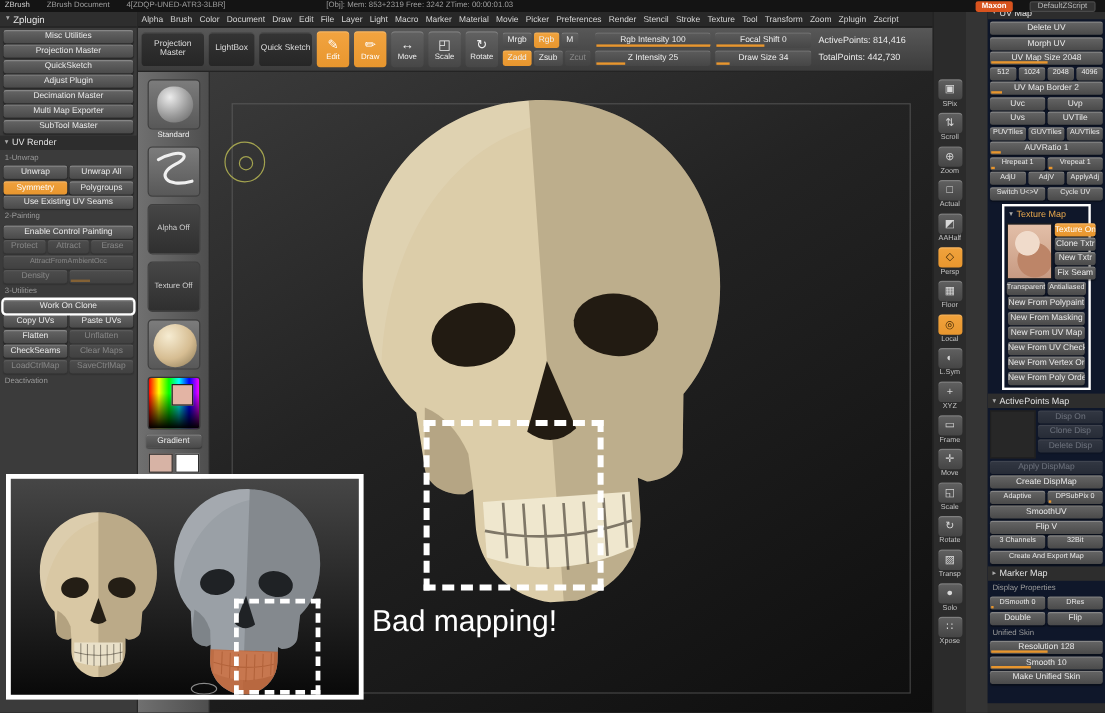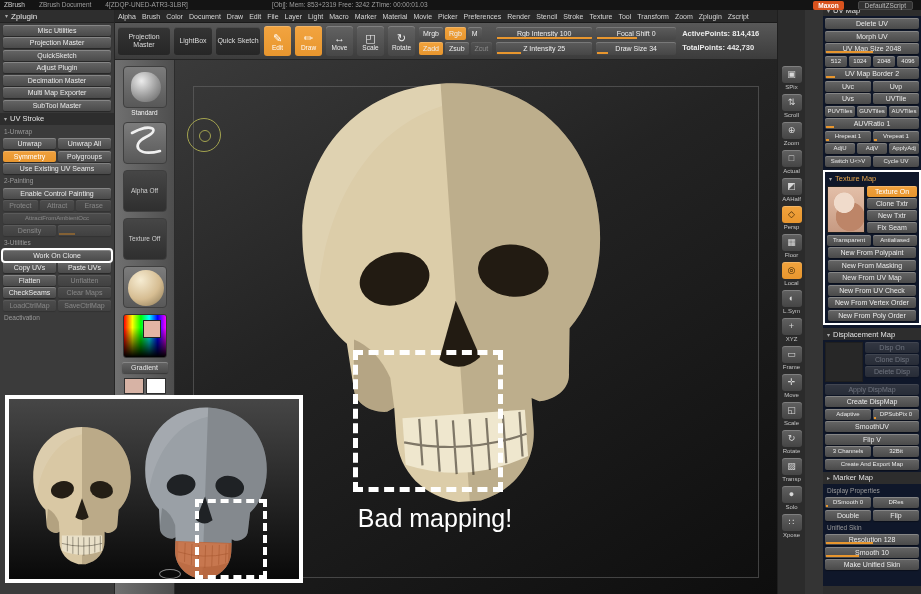--- a/index.html
+++ b/index.html
@@ -42,21 +42,21 @@
   .pill.active{background:linear-gradient(#f1a33d,var(--accent-orange,#c87a1c));}
   .pill.dim{opacity:.4;}
   .sliders{display:flex;flex-direction:column;gap:2px;}
   .hslider{position:relative;width:96px;height:13px;background:linear-gradient(#5c5c5c,#464646);
     border-radius:2px;font-size:7px;line-height:13px;color:#f0f0f0;text-align:center;
     box-shadow:inset 0 1px 0 rgba(255,255,255,.18);overflow:hidden;}
   .hslider.narrow{width:80px;}
   .hslider::after{content:"";position:absolute;left:1px;bottom:1px;height:2px;
     width:var(--f,30%);background:var(--accent-orange,#ef9b30);}
   .points{font-size:7.5px;color:#ececec;white-space:nowrap;margin-left:2px;}
-  .points div{line-height:14px;font-weight:bold;}
+  .points div{line-height:14px;}
 
   
   .btn{display:block;height:11px;line-height:11px;font-size:7px;color:#eaeaea;text-align:center;
     background:linear-gradient(#666,#4a4a4a);border-radius:2px;overflow:hidden;white-space:nowrap;
     box-shadow:inset 0 1px 0 rgba(255,255,255,.22),0 1px 1px rgba(0,0,0,.35);}
   .btn.active{background:linear-gradient(#f0a13e,var(--accent-orange,#c97b1e));color:#fff;}
   .btn.dim{opacity:.42;}
   .btn.xs{font-size:6px;}
   .row{display:flex;gap:2px;margin:1.5px 3px;}
   .row>*{flex:1;margin:0;}
@@ -104,21 +104,21 @@
   .canvas{position:absolute;left:175px;top:60px;width:602px;height:534px;z-index:1;overflow:hidden;
     background:linear-gradient(150deg,#3a3a3a 0%,#232323 40%,#0e0e0e 100%);}
   .doc-frame{position:absolute;left:18px;top:26px;width:566px;height:492px;border:1px solid #6b6b6b;opacity:.55;}
   .cursor-circle{position:absolute;left:12px;top:58px;width:34px;height:34px;border:1px solid #a3a34f;border-radius:50%;}
   .cursor-circle::after{content:"";position:absolute;left:11px;top:11px;width:10px;height:10px;
     border:1px solid #a3a34f;border-radius:50%;}
   .skull{display:block;}
   .skull-main{position:absolute;left:95px;top:12px;width:372px;height:465px;transform:rotate(-4deg);
     --bone:#DCCDA9;--shade:#6E5C40;--hole:#221B12;--teeth:#EFE7CE;}
   .dashed-box{position:absolute;border:5px dashed #fff;left:178px;top:290px;width:150px;height:142px;z-index:8;}
-  .annotation{position:absolute;left:135px;top:444px;width:250px;text-align:center;
+  .annotation{position:absolute;left:135px;top:444px;width:250px;text-align:left;
     color:var(--annotation-white,#fff);font-size:25px;z-index:9;}
 
   
   .inset{position:absolute;left:5px;top:395px;width:298px;height:188px;border:4px solid #fff;
     background:linear-gradient(#464646,#090909);z-index:40;overflow:hidden;}
   .skull-beige{position:absolute;left:12px;top:24px;width:122px;height:153px;
     --bone:var(--bone-beige,#D9C8A4);--shade:#6E5C40;--hole:#241E15;--teeth:#E9E0C8;}
   .skull-gray{position:absolute;left:120px;top:4px;width:152px;height:190px;transform:rotate(2deg);
     --bone:var(--bone-gray,#9AA0A6);--shade:#4A4F54;--hole:#1F2225;--teeth:#C9CDD1;
     --jaw:var(--jaw-highlight-orange,#C65F2A);}
@@ -135,21 +135,21 @@
     box-shadow:inset 0 1px 0 rgba(255,255,255,.2);}
   .strip-btn.active .glyph{background:linear-gradient(#f1a33d,var(--accent-orange,#c87a1c));color:#3a2506;}
   .strip-btn .lbl{display:block;font-size:6px;color:#c6c6c6;margin-top:1px;line-height:6px;}
 
   
   .gutter{position:absolute;left:805px;top:10px;width:18px;height:584px;background:#343434;z-index:2;}
   .rpanel{position:absolute;left:823px;top:2px;width:98px;height:584px;background:#0f172a;
     z-index:3;overflow:hidden;}
   .rpanel>.btn{margin:1.5px 2px;}
   .rpanel .row{margin:1.5px 2px;}
-  .white-box{border:2px solid #fff;margin:3px 0;padding:1px 0;}
+  .white-box{border:2px solid #fff;margin:3px 12px;padding:1px 0;}
   .white-box .sec{background:transparent;color:#e8a84e;margin:0 0 1px 0;}
   .thumbrow{display:flex;gap:2px;margin:1.5px 2px;}
   .tcol{flex:1;display:flex;flex-direction:column;gap:1px;}
   .tcol .btn{margin:0;}
   .tthumb{width:38px;height:47px;border:1px solid #1f1f1f;flex:none;
     background:radial-gradient(circle at 45% 35%,#f0dbcb 0 28%,rgba(0,0,0,0) 30%),
       radial-gradient(circle at 62% 66%,#bd8568 0 38%,rgba(0,0,0,0) 40%),
       linear-gradient(#e3bfa8,#c79a82);}
   .dthumb{width:38px;height:40px;border:1px solid #1f1f1f;background:#272727;flex:none;}
 </style>
@@ -270,21 +270,21 @@
         <div class="btn">Misc Utilities</div>
         <div class="btn">Projection Master</div>
         <div class="btn">QuickSketch</div>
         <div class="btn">Adjust Plugin</div>
         <div class="btn">Decimation Master</div>
         <div class="btn">Multi Map Exporter</div>
         <div class="btn">SubTool Master</div>
       </div>
     <div class="sec">
       <span class="tri">▾</span>
-      <span>UV Stroke</span>
+      <span>UV Render</span>
     </div>
     <div class="ssec">1-Unwrap</div>
     <div class="row">
       <div class="btn">Unwrap</div>
       <div class="btn">Unwrap All</div>
     </div>
     <div class="row">
       <div class="btn active">Symmetry</div>
       <div class="btn">Polygroups</div>
     </div>
@@ -512,21 +512,21 @@
           <div class="btn">New From Masking</div>
           <div class="btn">New From UV Map</div>
           <div class="btn">New From UV Check</div>
           <div class="btn">New From Vertex Order</div>
           <div class="btn">New From Poly Order</div>
         </div>
     </div>
 
     <div class="sec">
       <span class="tri">▾</span>
-      <span>Displacement Map</span>
+      <span>ActivePoints Map</span>
     </div>
     <div class="thumbrow">
       <div class="dthumb"></div>
       <div class="tcol">
           <div class="btn dim">Disp On</div>
           <div class="btn dim">Clone Disp</div>
           <div class="btn dim">Delete Disp</div>
         </div>
     </div>
     <div class="btn dim">Apply DispMap</div>

